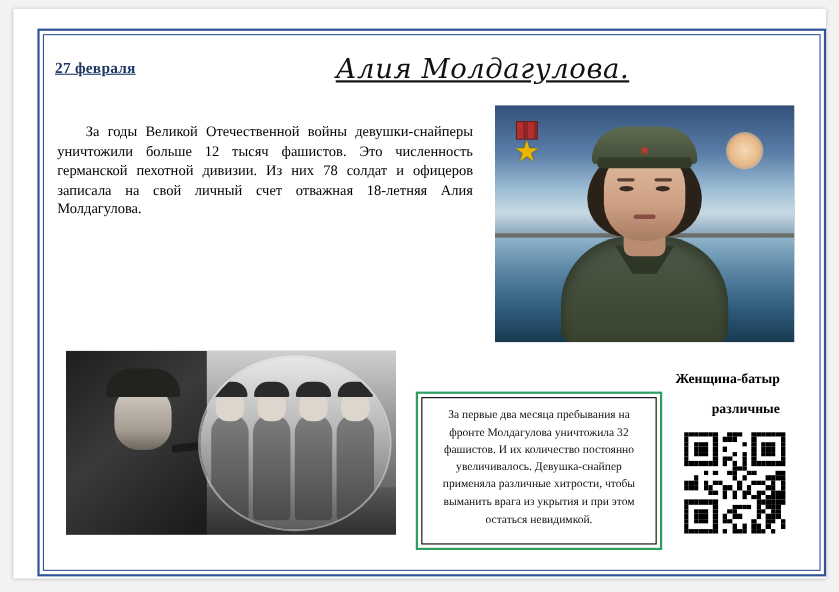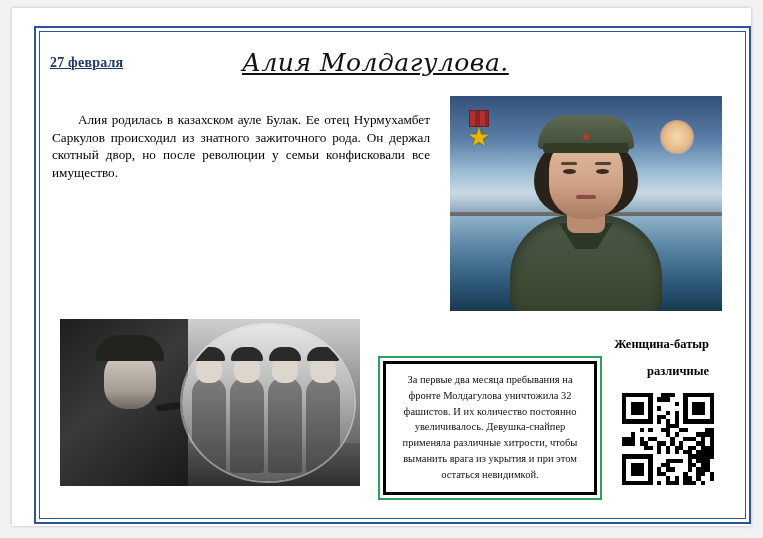--- a/index.html
+++ b/index.html
@@ -57,21 +57,21 @@
     text-decoration: underline;
     letter-spacing: 0.2px;
   }
 
   
   .title {
     position: absolute;
     left: 230px;
     top: 40px;
     width: 330px;
-    text-align: left;
+    text-align: right;
     font-family: "DejaVu Serif", serif;
     font-size: 25px;
     font-style: italic;
     color: #111111;
     text-decoration: underline;
     letter-spacing: 0.5px;
     white-space: nowrap;
   }
 
   
@@ -340,21 +340,21 @@
     top: 348px;
     width: 224px;
     height: 144px;
     border: 2px solid #2e9e60;
     background: #ffffff;
     box-sizing: border-box;
   }
   .note-box .inner {
     position: absolute;
     inset: 3px;
-    border: 3px solid #000000;
+    border: 1px solid #000000;
     box-sizing: border-box;
     padding: 8px 10px;
     font-family: "Liberation Serif", serif;
     font-size: 10.5px;
     line-height: 1.5;
     color: #111111;
     text-align: center;
   }
 
   
@@ -397,21 +397,21 @@
   <div class="sheet">
 
     <div class="border-outer"></div>
     <div class="border-inner"></div>
 
     <div class="date-label">27 февраля</div>
 
     <div class="title">Алия Молдагулова.</div>
 
     <div class="text-col">
-      <p>Алия родилась в казахском ауле Булак. Ее отец Нурмухамбет Саркулов происходил из знатного зажиточного рода. Он держал скотный двор, но после революции у семьи конфисковали все имущество.</p>
+      <p>За годы Великой Отечественной войны девушки-снайперы уничтожили больше 12 тысяч фашистов. Это численность германской пехотной дивизии. Из них 78 солдат и офицеров записала на свой личный счет отважная 18-летняя Алия Молдагулова.</p>
     </div>
 
     <div class="portrait">
       <div class="sky"></div>
       <div class="sun"></div>
       <div class="shore"></div>
       <div class="water"></div>
       <div class="figure">
         <div class="hair"></div>
         <div class="uniform"></div>

